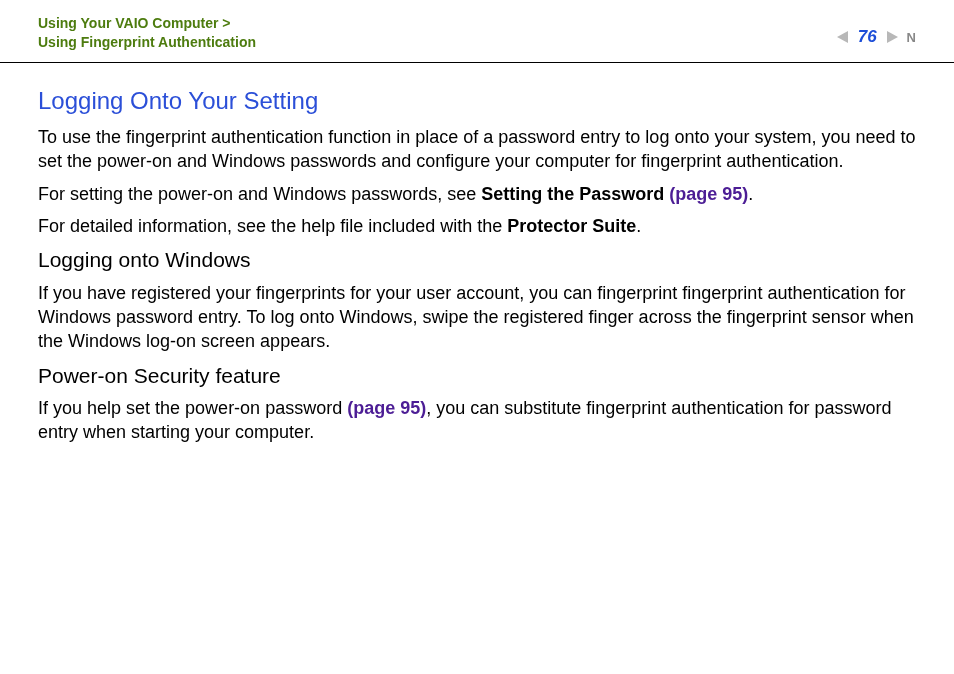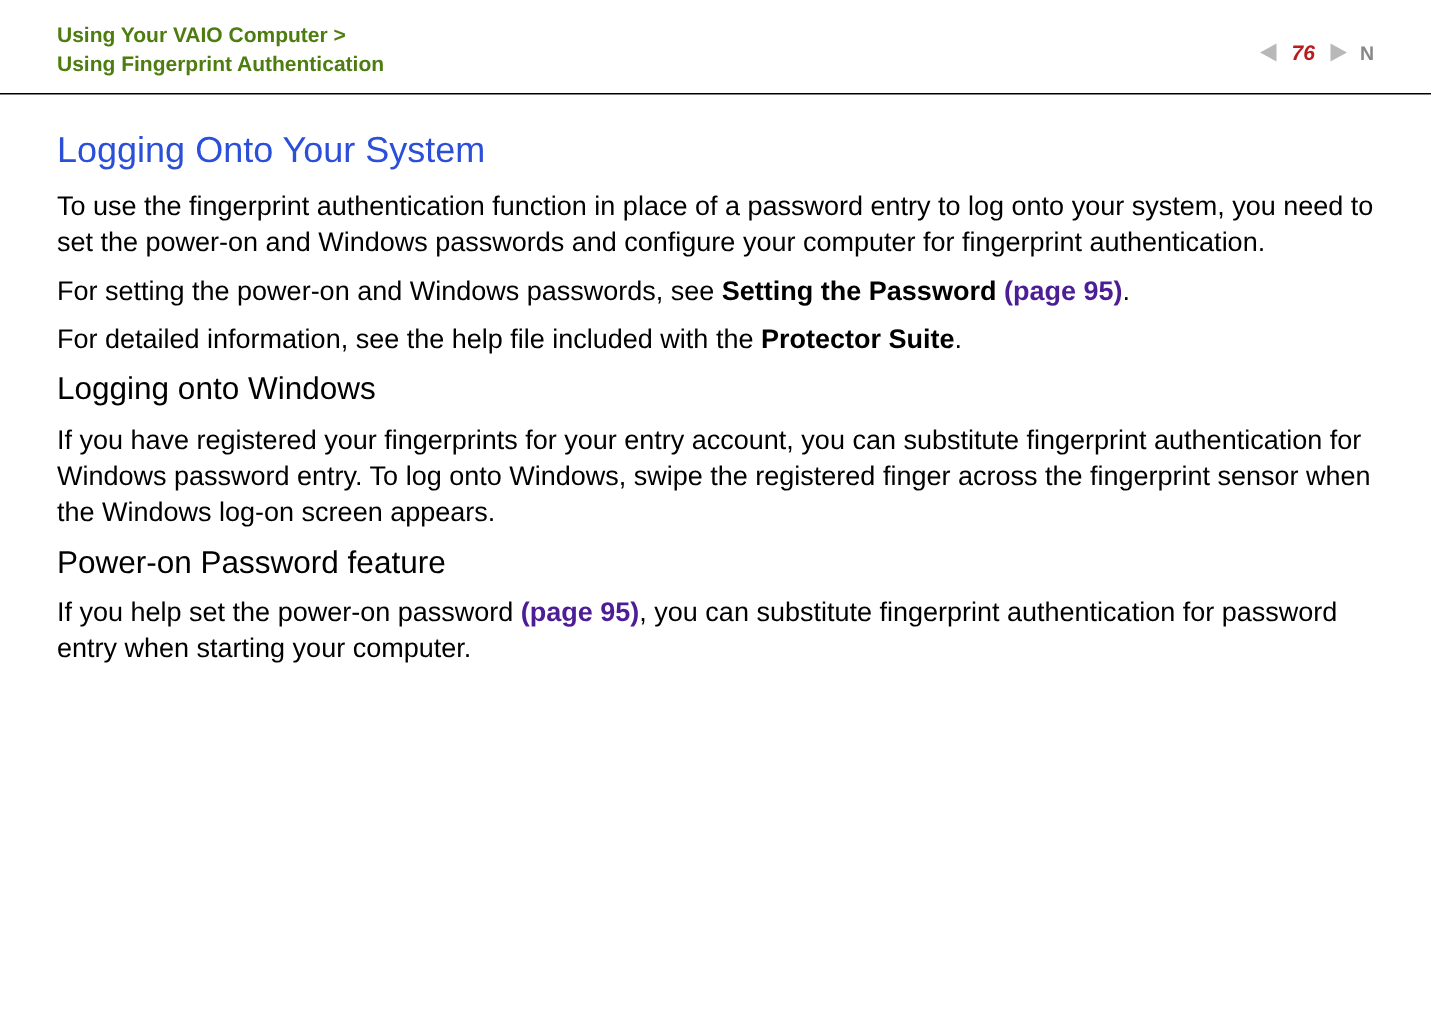--- a/index.html
+++ b/index.html
@@ -30,24 +30,24 @@
     align-items: center;
     gap: 6px;
     margin-top: 12px;
   }
   .pager .tri-left,
   .pager .tri-right {
     display: inline-block;
   }
   .tri-left svg, .tri-right svg { display: block; }
   .page-num {
-    font-size: 14px;
+    font-size: 17px;
     font-style: italic;
     font-weight: bold;
-    color: #b91c1c;
+    color: #1d4ed8;
     padding: 0 2px;
   }
   .N-box {
     font-size: 13px;
     font-weight: bold;
     color: #888;
     margin-left: 2px;
   }
   hr.rule {
     border: none;
@@ -99,32 +99,32 @@
           <polygon points="2,1 2,13 13,7" fill="#b8b8b8"></polygon>
         </svg>
     </span>
     <span class="N-box">N</span>
   </div>
 </div>
 
 <hr class="rule">
 
 <div class="content">
-  <h1 class="blue">Logging Onto Your System</h1>
+  <h1 class="blue">Logging Onto Your Setting</h1>
 
   <p>To use the fingerprint authentication function in place of a password entry to log onto your system, you need to set the power-on and Windows passwords and configure your computer for fingerprint authentication.</p>
 
   <p>
     <span>For setting the power-on and Windows passwords, see </span><span class="bold">Setting the Password </span><span class="link-blue">(page 95)</span><span>.</span>
   </p>
 
   <p>
     <span>For detailed information, see the help file included with the </span><span class="bold">Protector Suite</span><span>.</span>
   </p>
 
   <h2 class="sub">Logging onto Windows</h2>
-  <p>If you have registered your fingerprints for your entry account, you can substitute fingerprint authentication for Windows password entry. To log onto Windows, swipe the registered finger across the fingerprint sensor when the Windows log-on screen appears.</p>
+  <p>If you have registered your fingerprints for your user account, you can fingerprint fingerprint authentication for Windows password entry. To log onto Windows, swipe the registered finger across the fingerprint sensor when the Windows log-on screen appears.</p>
 
-  <h2 class="sub">Power-on Password feature</h2>
+  <h2 class="sub">Power-on Security feature</h2>
   <p>
     <span>If you help set the power-on password </span><span class="link-blue">(page 95)</span><span>, you can substitute fingerprint authentication for password entry when starting your computer.</span>
   </p>
 </div>
 
 </body></html>

